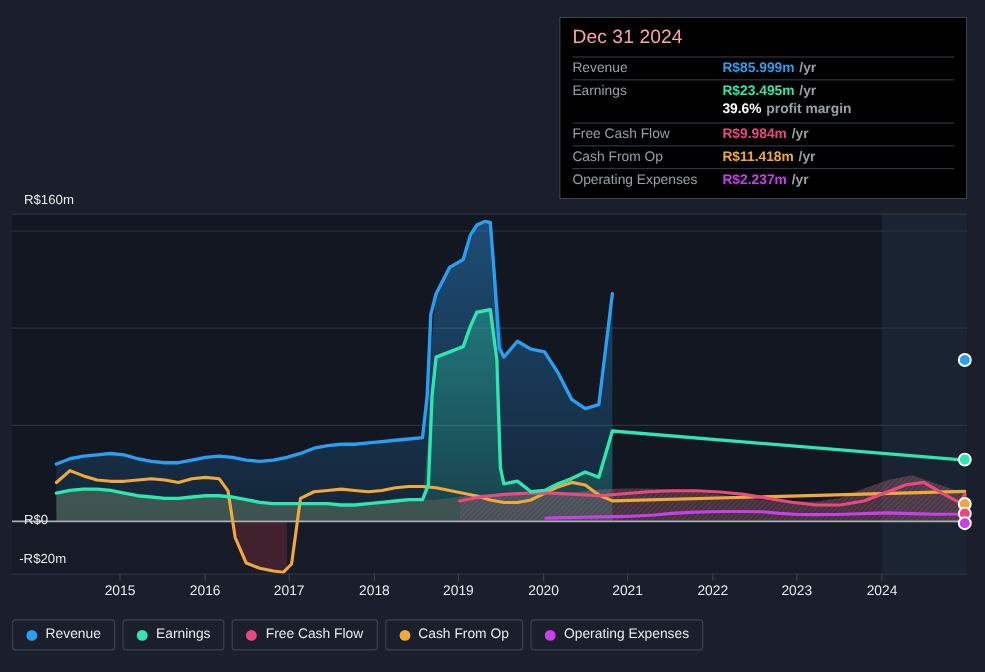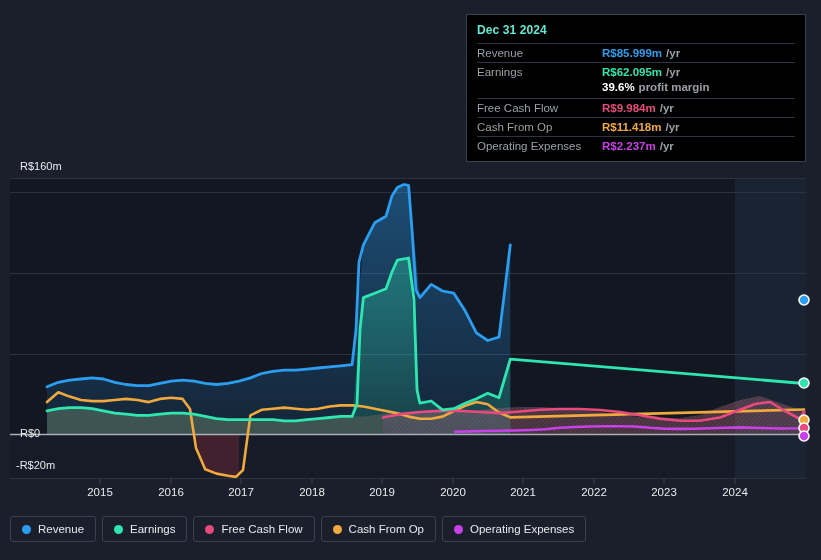--- a/index.html
+++ b/index.html
@@ -19,23 +19,23 @@
   #tooltip {
     position: absolute;
     left: 466px; top: 14px;
     width: 340px;
     background: #000000;
     border: 1px solid #3a4250;
     padding: 8px 10px 6px 10px;
     z-index: 40;
   }
   #tooltip .tt-date {
-    font-size: 12px;
-    font-weight: bold;
-    color: #5eead4;
+    font-size: 16px;
+    font-weight: normal;
+    color: #fca5a5;
     padding-bottom: 6px;
     letter-spacing: .1px;
   }
   #tooltip .tt-row {
     display: flex;
     align-items: baseline;
     border-top: 1px solid #2e3542;
     padding: 3px 0 3px 0;
     font-size: 11.5px;
     min-height: 17px;
@@ -214,21 +214,21 @@
   <div class="tt-date">Dec 31 2024</div>
 
   <div class="tt-row">
     <span class="tt-label">Revenue</span>
     <span class="tt-val" style="color:#2c9ef0">R$85.999m</span>
     <span class="tt-unit">/yr</span>
   </div>
 
   <div class="tt-row">
     <span class="tt-label">Earnings</span>
-    <span class="tt-val" style="color:#2ee6b0">R$62.095m</span>
+    <span class="tt-val" style="color:#2ee6b0">R$23.495m</span>
     <span class="tt-unit">/yr</span>
   </div>
 
   <div class="tt-row sub">
     <span class="tt-label"></span>
     <span class="tt-val tt-pm">39.6%</span>
     <span class="tt-unit">profit margin</span>
   </div>
 
   <div class="tt-row">

